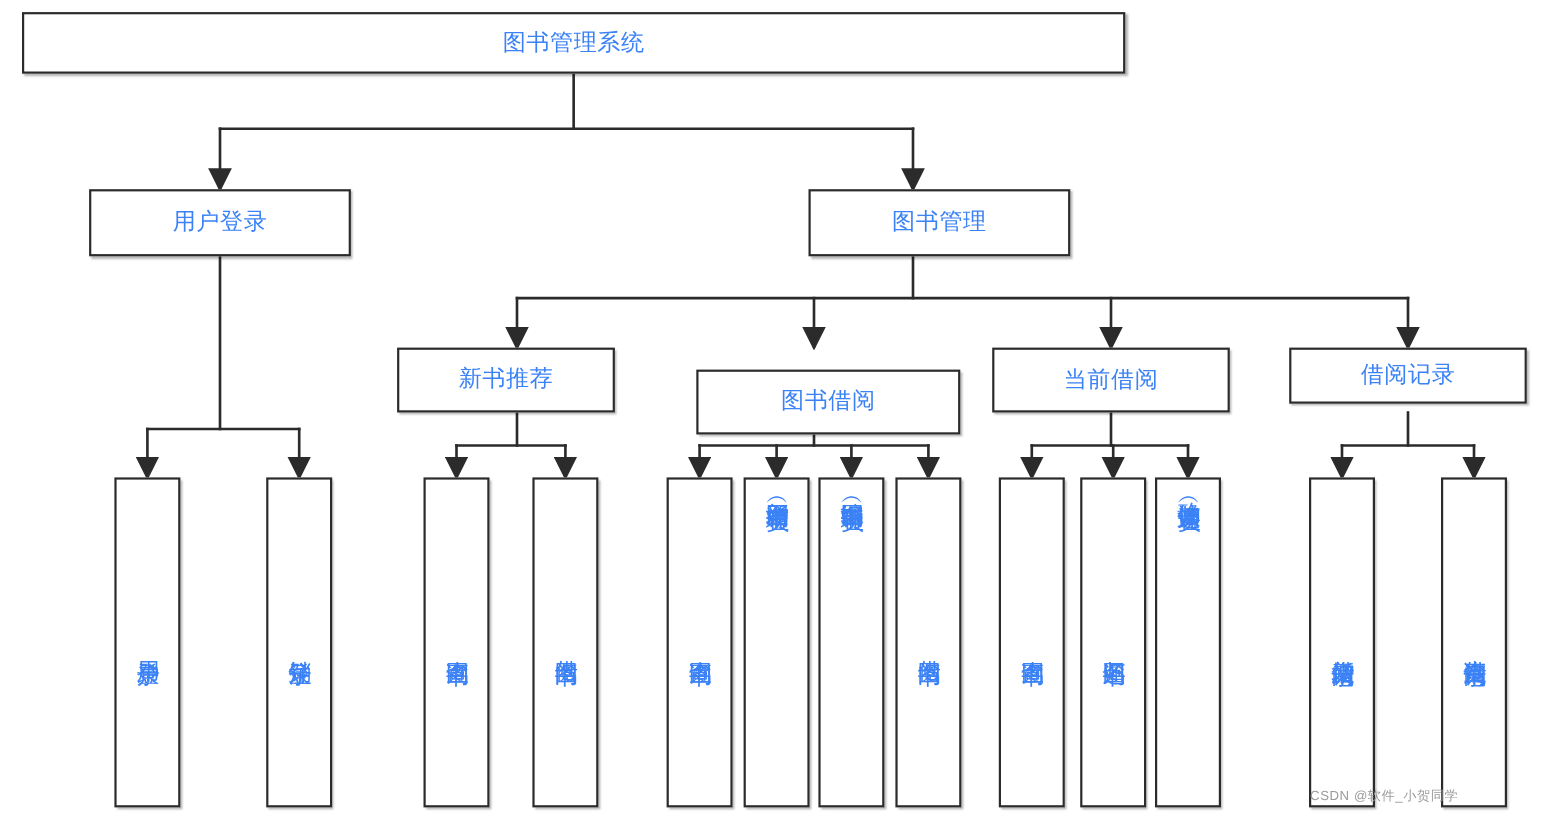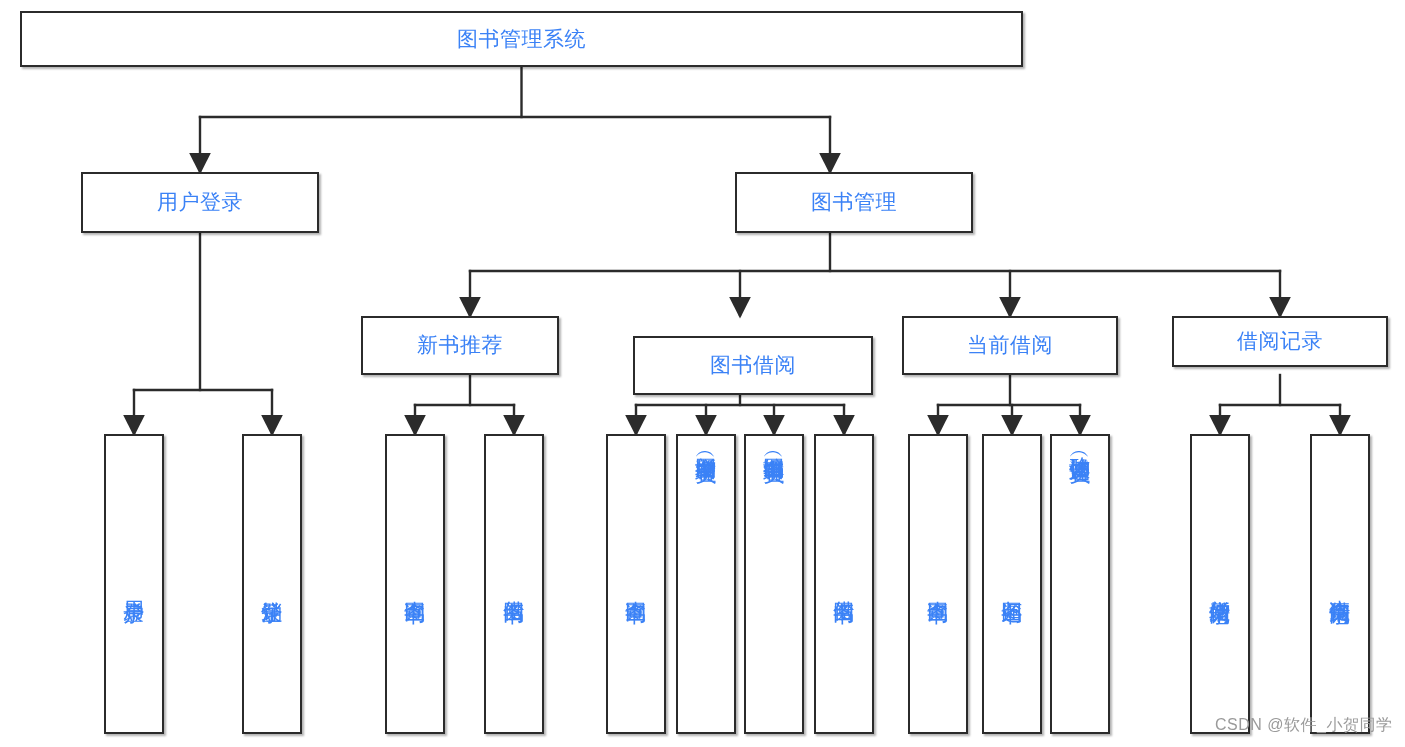--- a/index.html
+++ b/index.html
@@ -57,26 +57,25 @@
     max-height: 100%;
   }
   .node.leaf.center .label {
     margin-top: auto;
     margin-bottom: auto;
   }
   .watermark {
     position: absolute;
     left: 1191px;
     top: 715px;
-    font-size: 16px;
+    font-size: 12px;
     color: #9a9a9a;
     letter-spacing: 0.5px;
     white-space: nowrap;
     pointer-events: none;
-    margin-left: 24px;
   }
 </style>
 </head>
 <body>
 
 <div id="stage">
 
   <svg id="edges" viewBox="0 0 1405 747" xmlns="http://www.w3.org/2000/svg">
     <defs>
       <marker id="arrow" viewBox="0 0 12 12" refX="10" refY="6" markerWidth="9" markerHeight="9" orient="auto-start-reverse">

